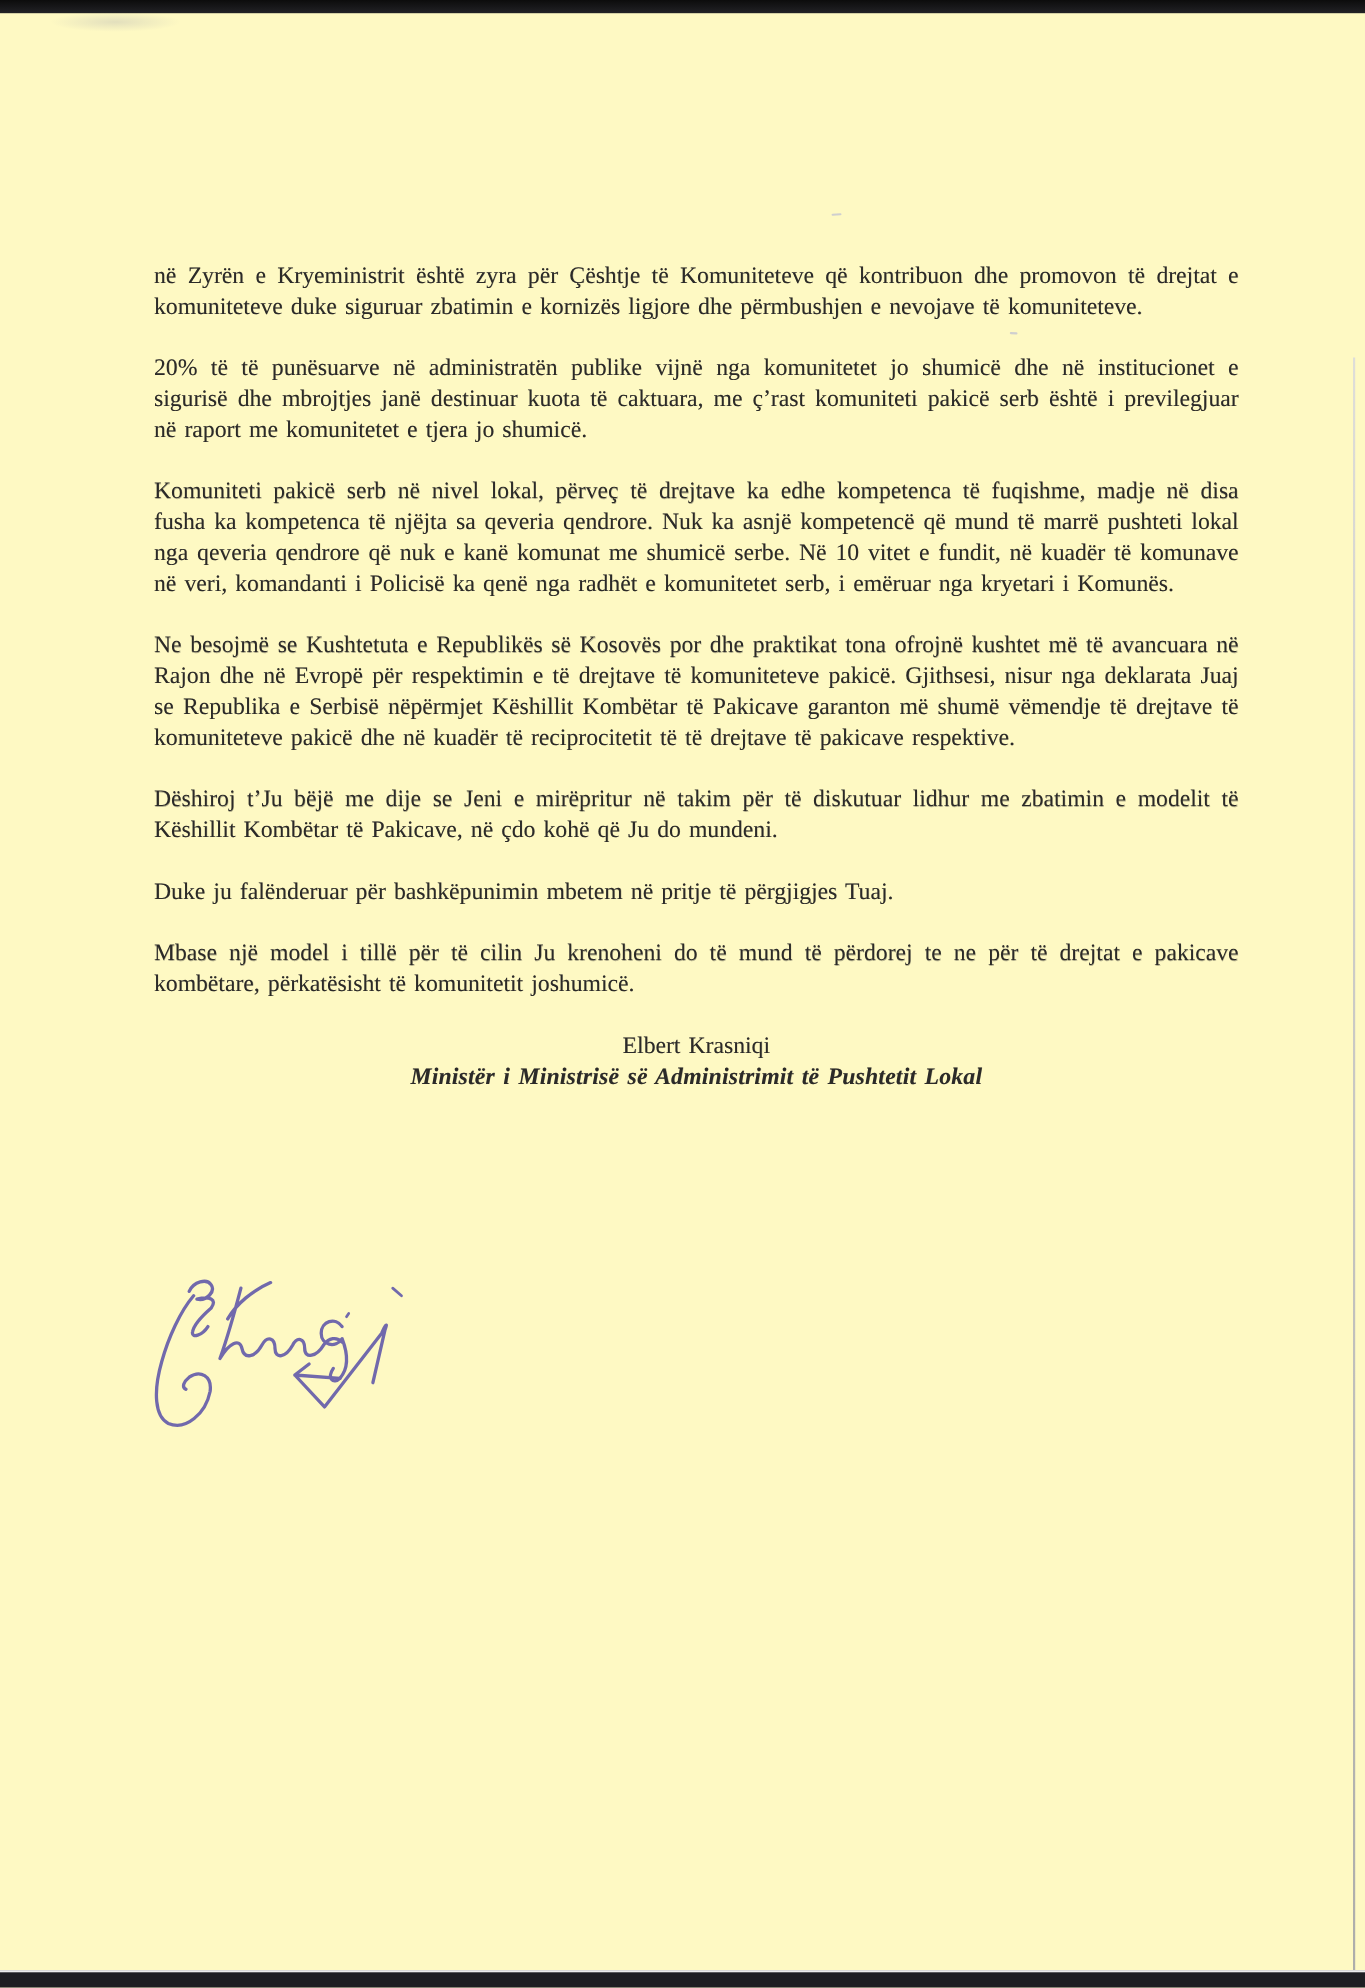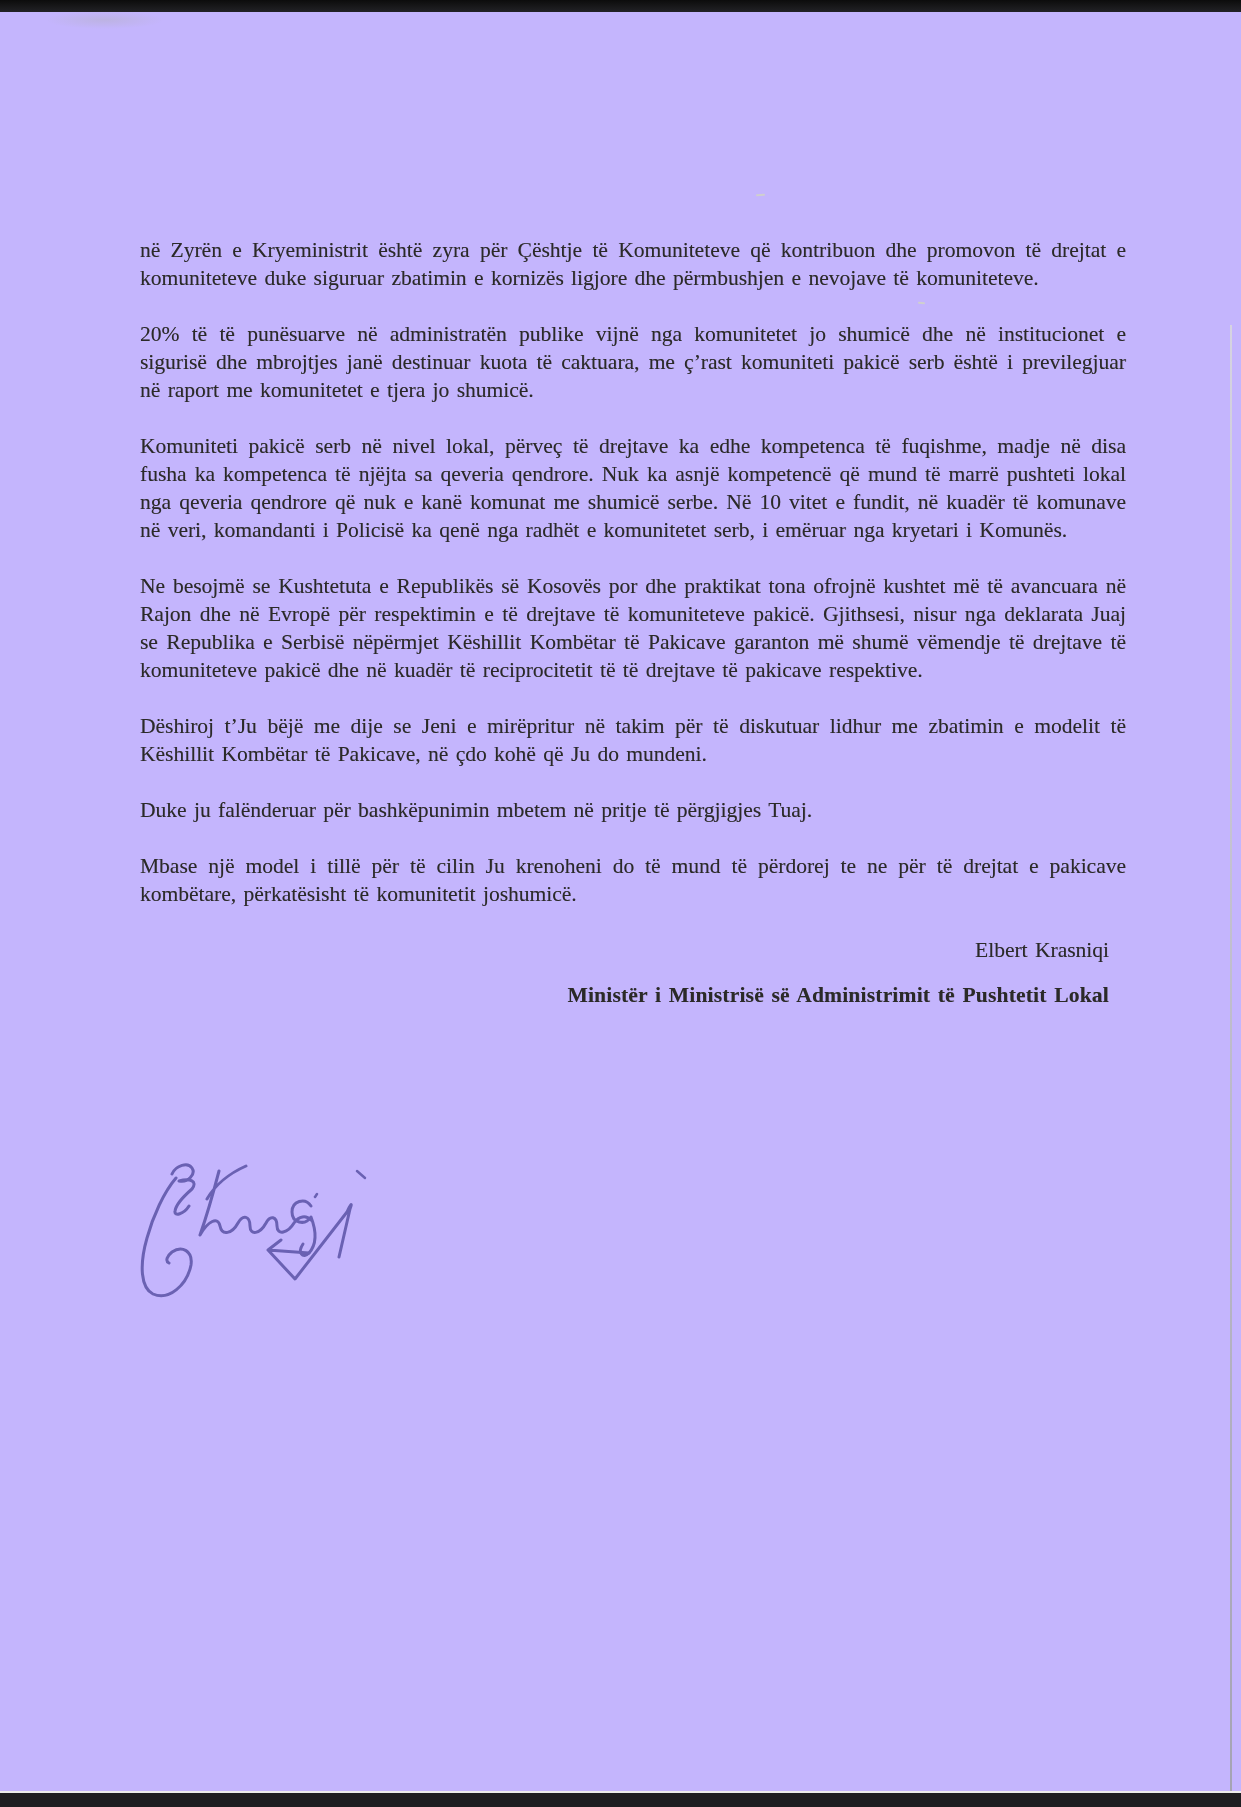--- a/index.html
+++ b/index.html
@@ -2,21 +2,21 @@
 <html><head>
 <meta charset="utf-8">
 <style>
   html,body{margin:0;padding:0;}
   body{
     width:1241px;height:1807px;
     background:#ffffff;
     font-family:"Liberation Serif","DejaVu Serif",serif;
     position:relative;overflow:hidden;
   }
-  .page{position:absolute;inset:0;background:#c4b5fd;}
+  .page{position:absolute;inset:0;background:#fef9c3;}
   .scan-top-bar{
     position:absolute;left:0;top:0;width:1241px;height:12px;
     background:linear-gradient(#0c0c0c,#222226);
   }
   .scan-bottom-bar{
     position:absolute;left:0;top:1791px;width:1241px;height:16px;
     background:#1e1e22;border-top:2px solid #ececec;box-sizing:border-box;
   }
   .scan-edge-line{
     position:absolute;left:1230px;top:325px;width:2px;height:1466px;
@@ -30,22 +30,22 @@
   .speck.s1{left:756px;top:194px;width:9px;height:2px;transform:rotate(-4deg);}
   .speck.s2{left:918px;top:302px;width:7px;height:2px;transform:rotate(3deg);}
   .letter-body{
     position:absolute;left:140px;top:236px;width:986px;
     font-size:21.5px;line-height:28px;color:#2b2a28;
     text-align:justify;word-spacing:2px;
     text-shadow:0.3px 0.3px 0.6px rgba(45,44,42,.35);
   }
   .letter-body p{margin:0 0 28px;}
   .letter-body p.extra-gap{margin-top:24px;}
-  .signer-block p{margin:17px;text-align:right;}
-  .signer-title{font-weight:bold;letter-spacing:.2px;}
+  .signer-block p{margin:0;text-align:center;}
+  .signer-title{font-weight:bold;letter-spacing:.2px;font-style:italic;}
   .signature-svg{position:absolute;left:118px;top:1156px;width:262px;height:152px;}
 </style>
 </head>
 <body>
 
 <div class="page">
 
   <div class="scan-top-bar"></div>
   <div class="scan-smudge"></div>
   <div class="speck s1"></div>

